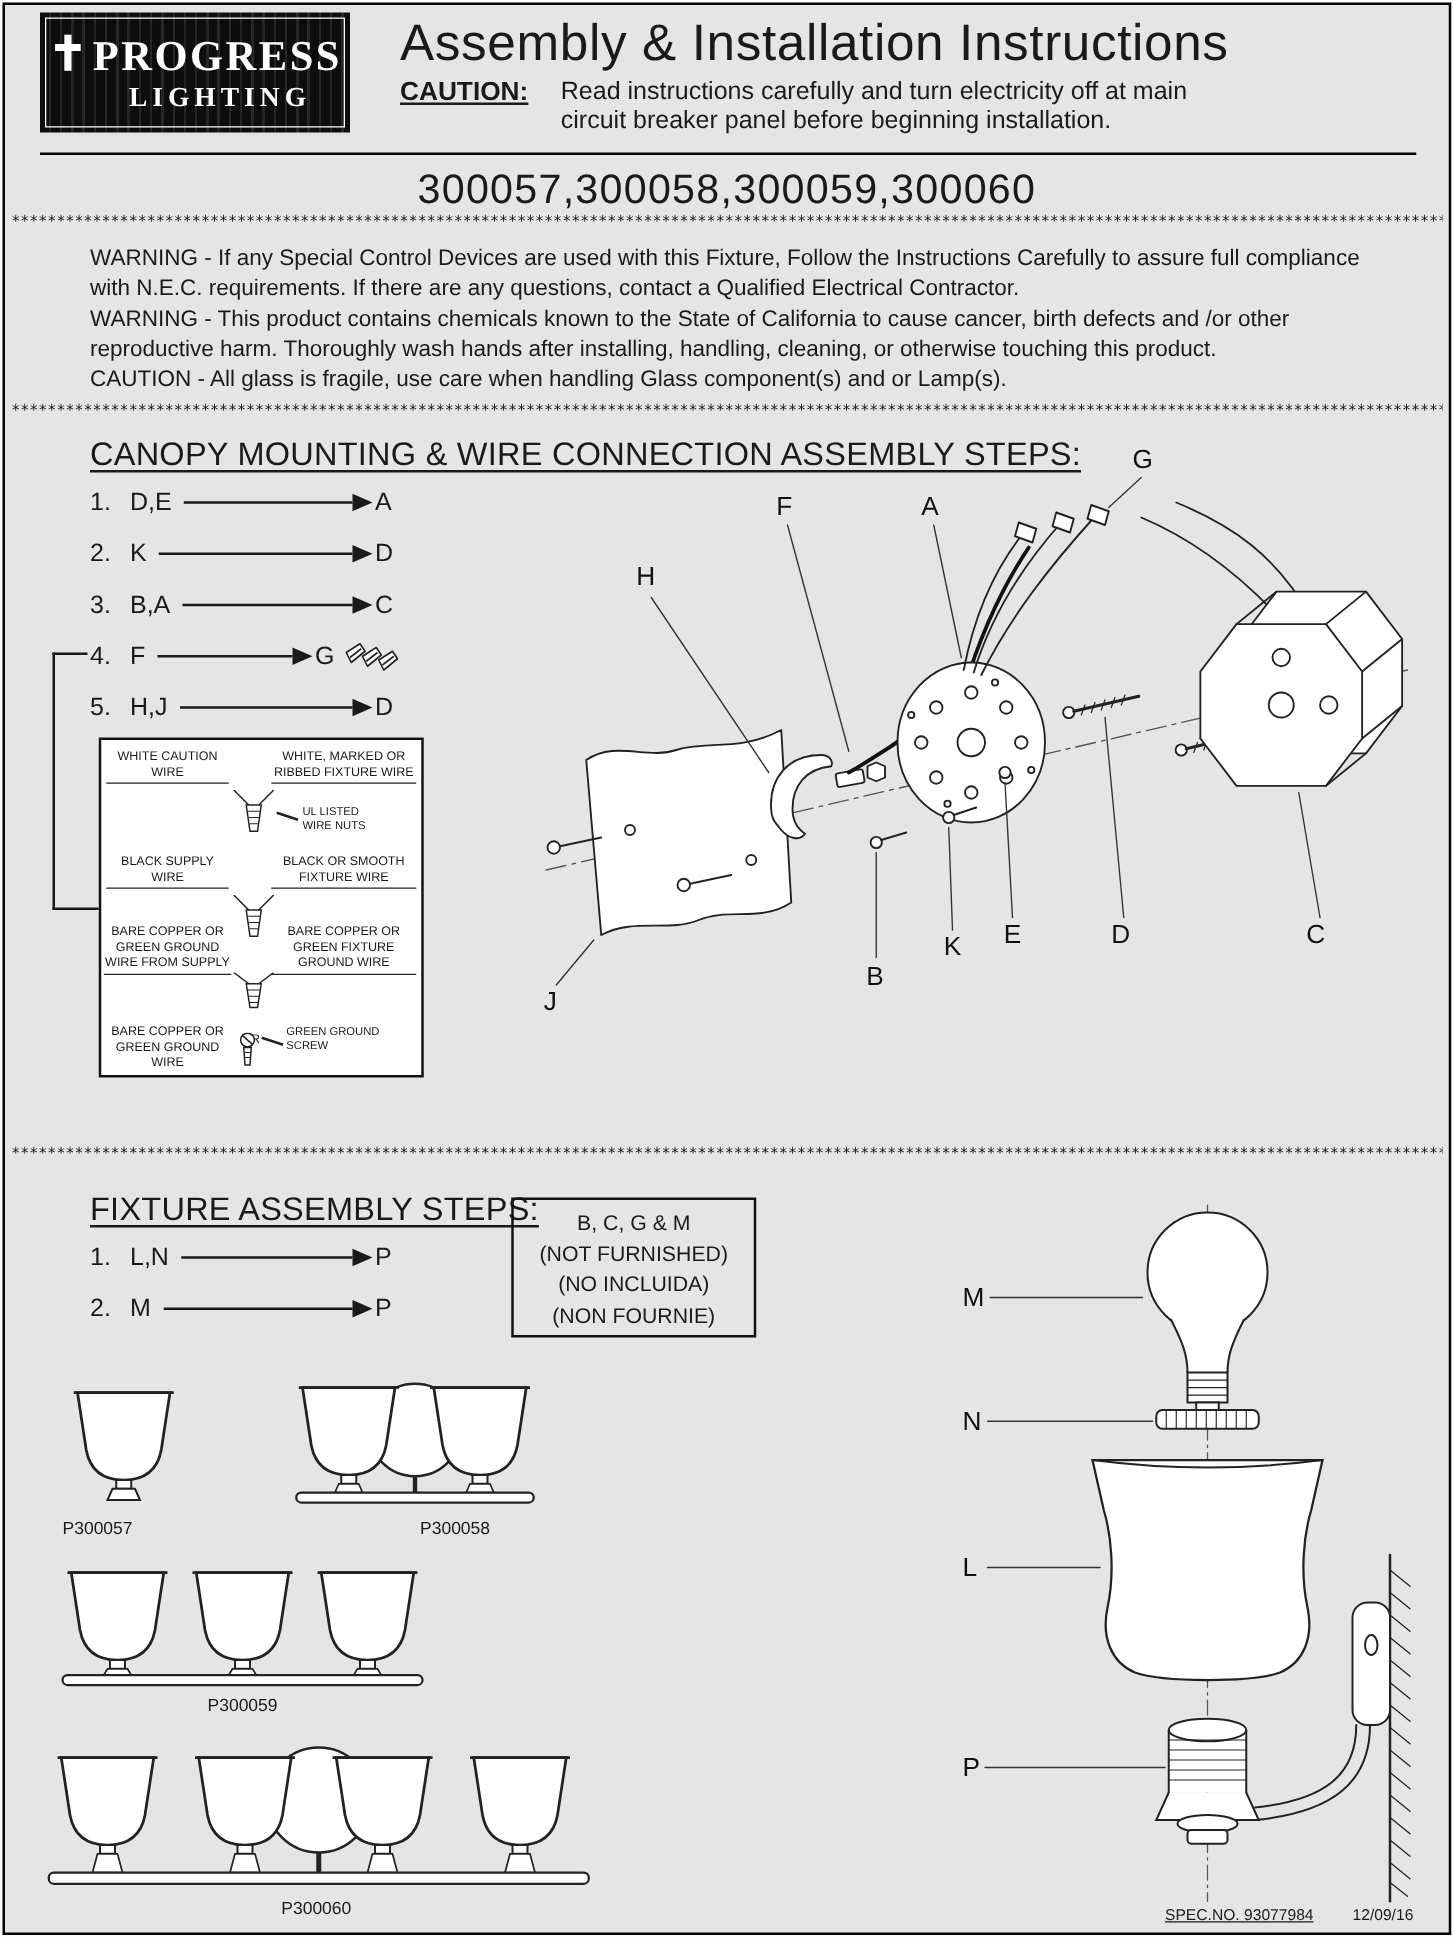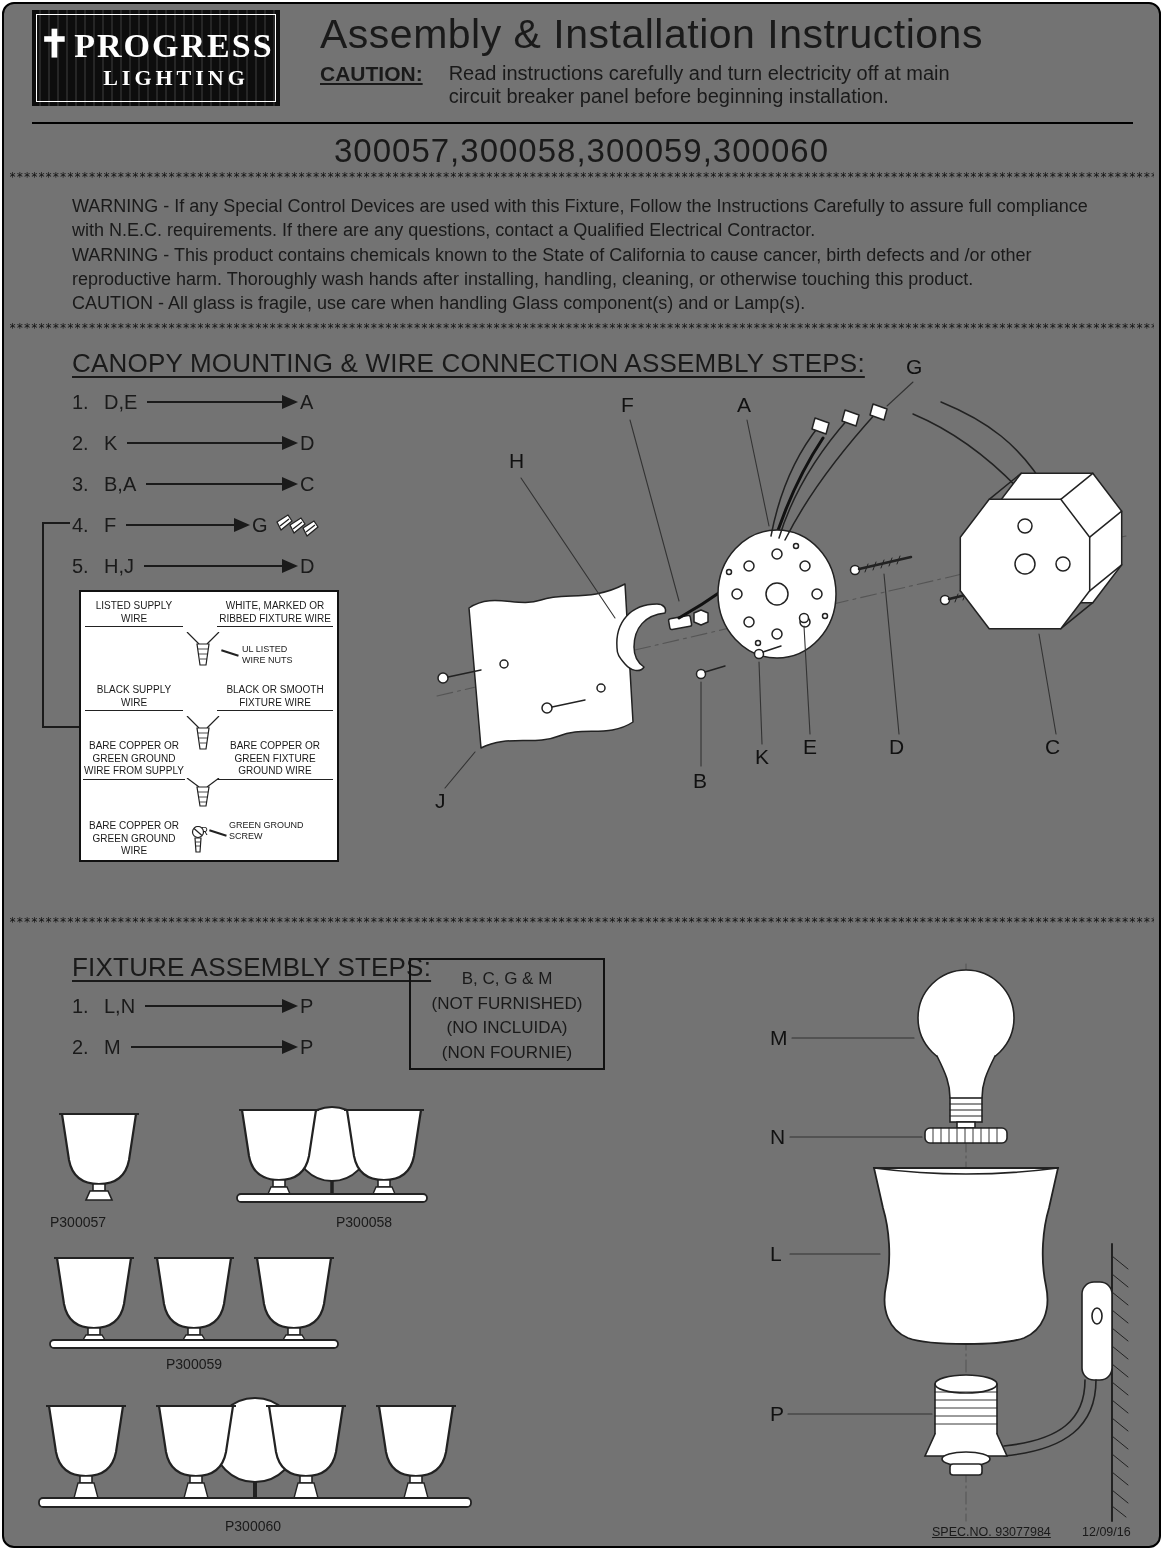--- a/index.html
+++ b/index.html
@@ -1,17 +1,17 @@
 <!DOCTYPE html>
 <html><head>
 <meta charset="utf-8">
 <style>
   html,body{margin:0;padding:0;background:#fff;}
   body{width:1163px;height:1550px;font-family:"Liberation Sans",sans-serif;color:#1a1a1a;}
-  .page{position:relative;width:1155px;height:1542px;margin:2px;border:2px solid #000;border-radius:12px;background:#737373;overflow:hidden;}
+  .page{position:relative;width:1155px;height:1542px;margin:2px;border:2px solid #000;border-radius:0;background:#e5e5e5;overflow:hidden;}
 
   .header{position:absolute;left:28px;top:6px;right:26px;height:112px;border-bottom:2px solid #000;display:flex;}
   .logo{width:248px;height:96px;background:repeating-linear-gradient(90deg,#0d0d0d 0 7px,#262626 7px 9px);color:#fff;
         display:flex;flex-direction:column;align-items:center;justify-content:center;
         font-family:"Liberation Serif",serif;outline:1px solid #fff;outline-offset:-5px;}
   .logo-top{font-size:34px;letter-spacing:2px;font-weight:bold;line-height:1;}
   .logo-cross{font-size:38px;margin-right:2px;}
   .logo-bottom{font-size:22px;letter-spacing:4px;font-weight:bold;margin-top:2px;margin-left:40px;}
   .header-right{margin-left:40px;padding-top:2px;}
   .title{margin:0;font-size:41px;font-weight:400;letter-spacing:.5px;line-height:1.1;}
@@ -159,21 +159,21 @@
       <span class="arrow"></span>
       <span class="step-to">D</span>
     </div>
   </div>
 
   <div class="bracket-v"></div>
   <div class="bracket-h"></div>
 
   <div class="wirebox">
     <div class="wb-label" style="left:4px;top:8px;width:98px">
-      <span>LISTED SUPPLY</span><br><span>WIRE</span>
+      <span>WHITE CAUTION</span><br><span>WIRE</span>
     </div>
     <div class="wb-label" style="left:136px;top:8px;width:116px">
       <span>WHITE, MARKED OR</span><br><span>RIBBED FIXTURE WIRE</span>
     </div>
     <svg class="wb-nut" style="left:103px;top:40px" width="38" height="36" viewBox="0 0 38 36">
       <g stroke="#222" stroke-width="1.2" fill="none">
         <line x1="3" y1="0" x2="15" y2="12"></line>
           <line x1="35" y1="0" x2="23" y2="12"></line>
         <path d="M13 12 L25 12 L22 33 L16 33 Z" fill="#fff"></path>
         <path d="M14 17 h10 M15 22 h9 M16 27 h7" stroke-width=".8"></path>

